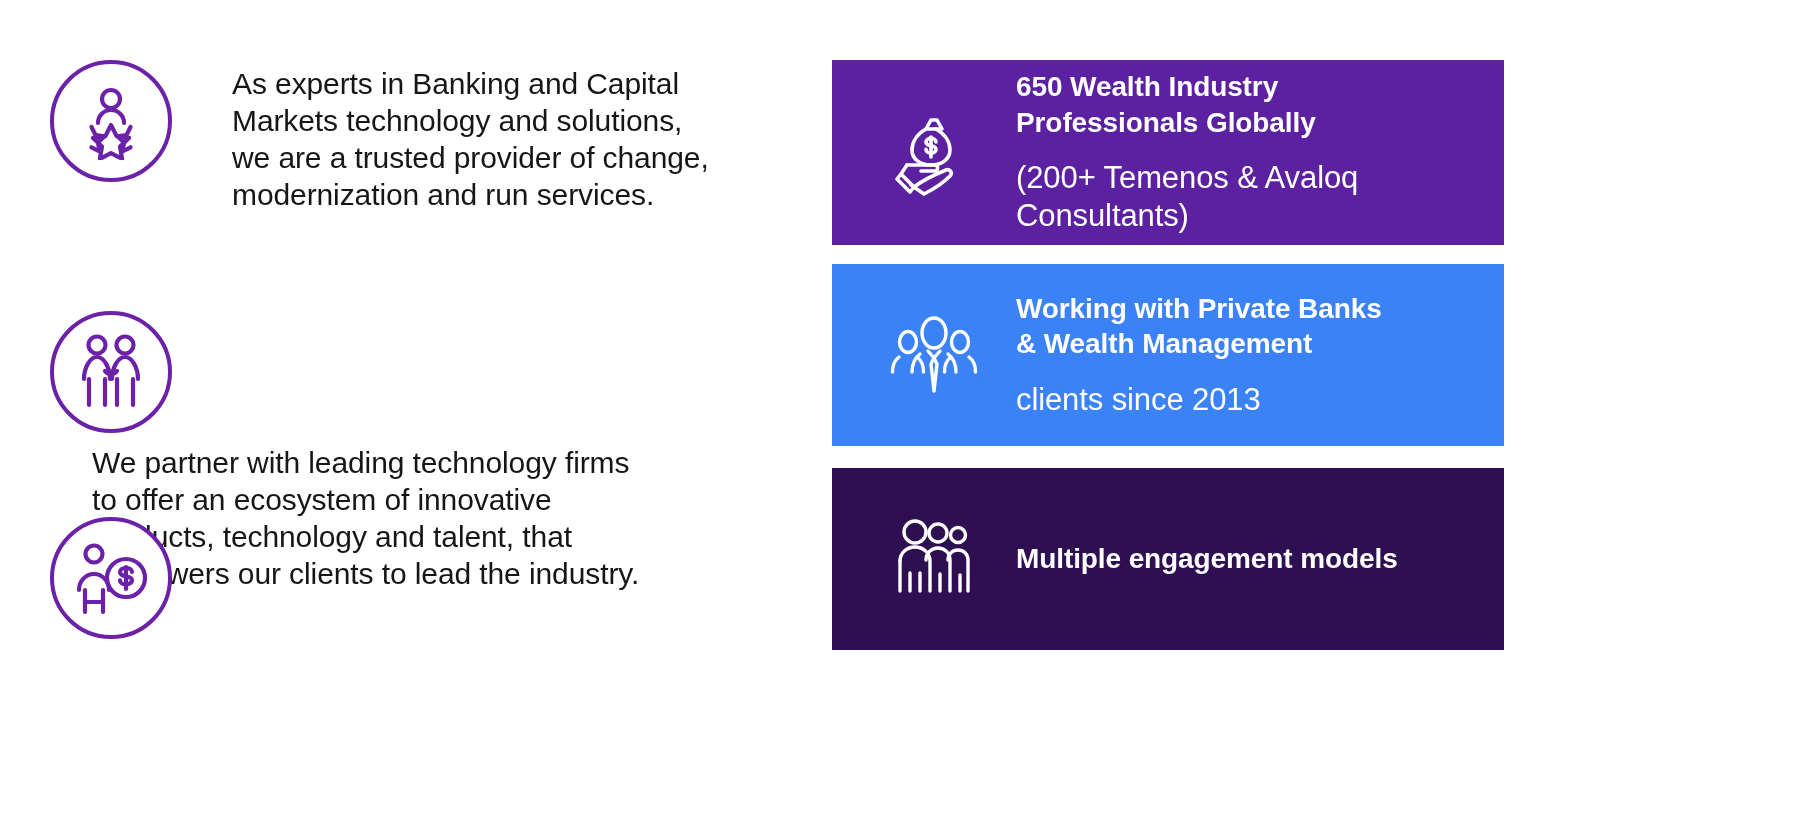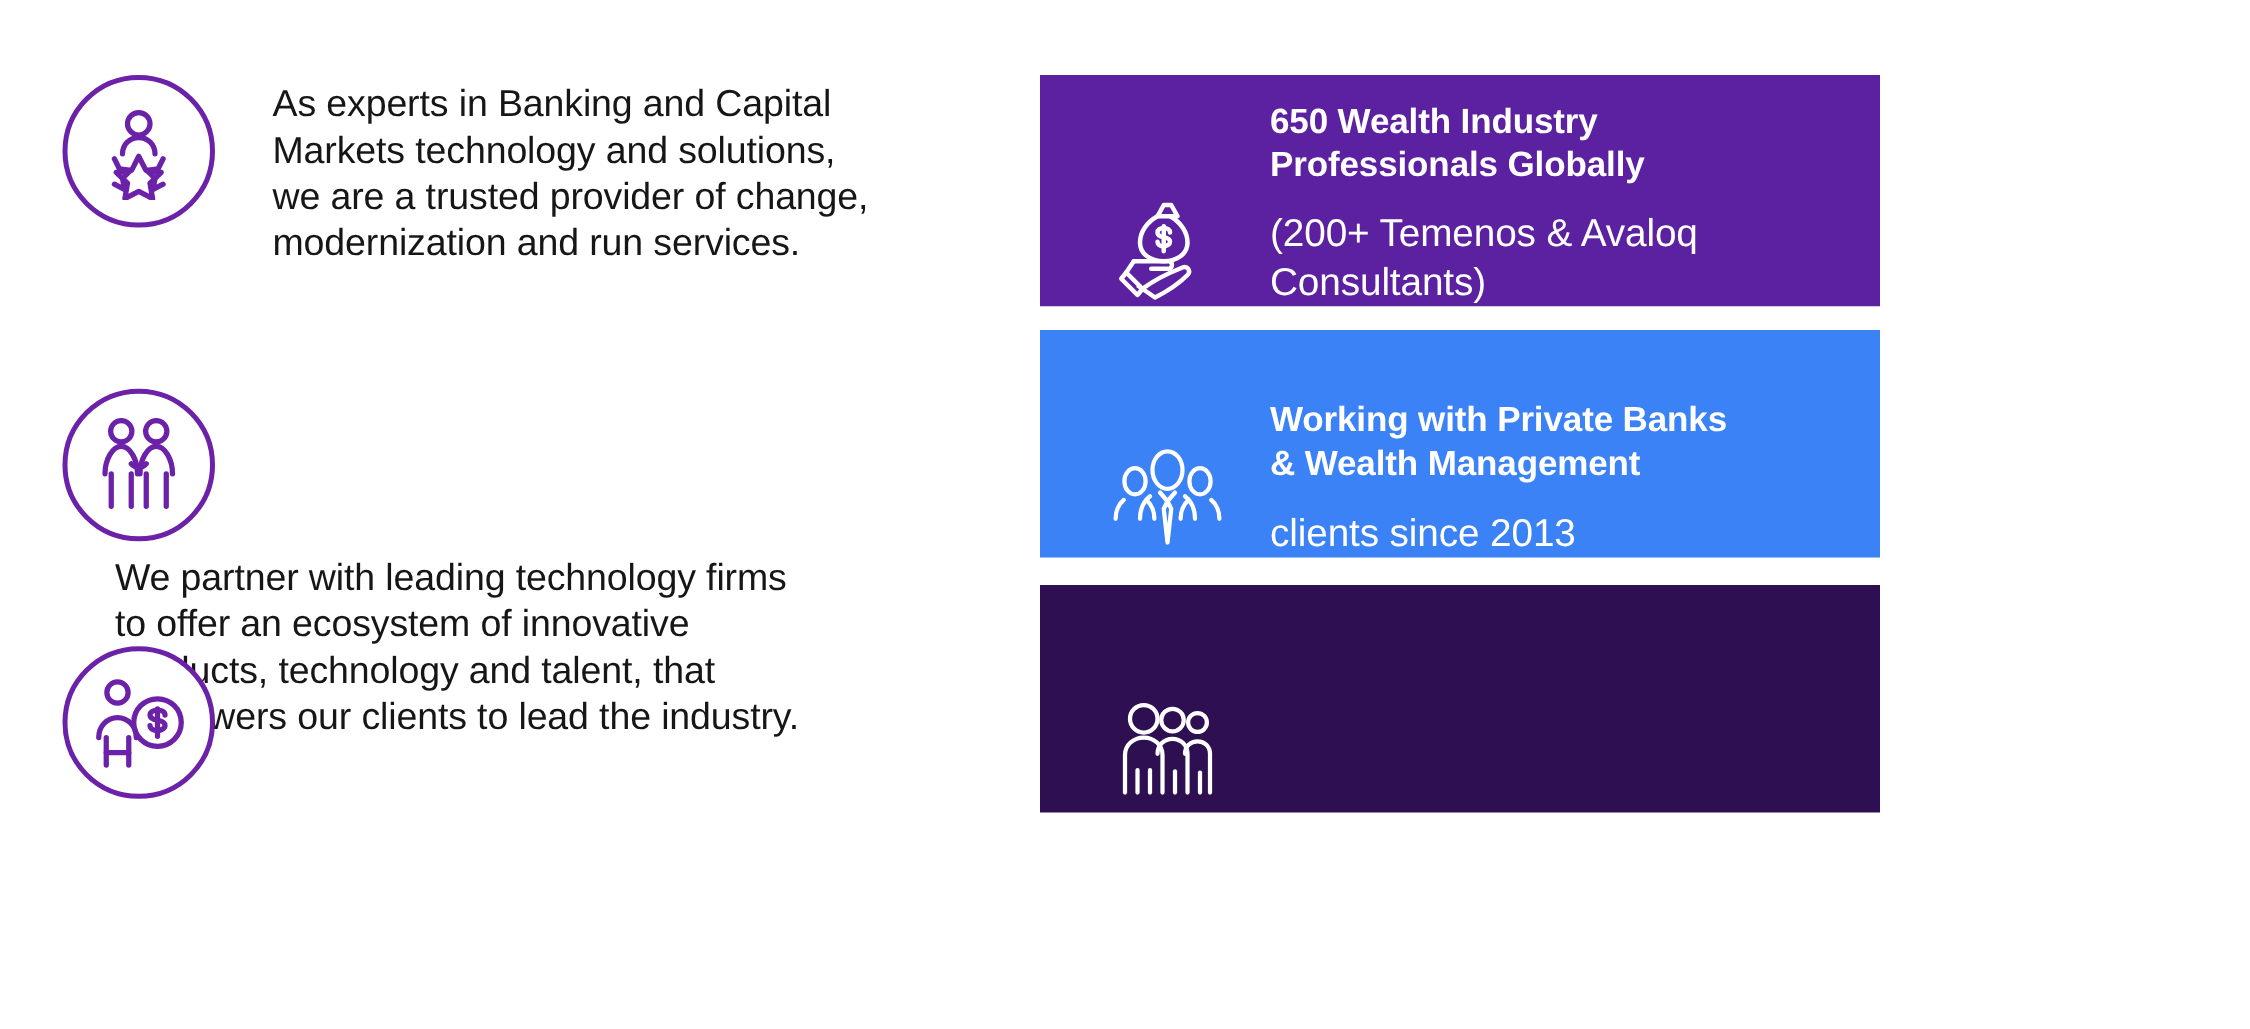--- a/index.html
+++ b/index.html
@@ -46,21 +46,21 @@
     align-items: center;
     justify-content: center;
     background: #ffffff;
   }
   .feature-row.r2 .icon-circle { margin-top: 17px; }
   .feature-row.r3 .icon-circle { margin-top: 17px; }
 
   .icon-circle svg { display: block; }
 
   .feature-text {
-    margin-left: 46px;
+    margin-left: 60px;
     font-size: 30px;
     line-height: 1.23;
     color: #161616;
     letter-spacing: -0.1px;
     white-space: pre-line;
     padding-top: 6px;
   }
   .feature-row.r2 .feature-text { margin-left: 42px; padding-top: 12px; }
   .feature-row.r3 .feature-text { margin-left: 46px; padding-top: 16px; }
 
@@ -70,21 +70,21 @@
     left: 832px;
     top: 0;
     width: 968px;
     height: 823px;
   }
   .stat-card {
     position: absolute;
     left: 0;
     width: 672px;
     display: flex;
-    align-items: flex-end;
+    align-items: center;
     padding: 0 0 0 54px;
   }
   .stat-card.c1 { top: 60px;  height: 185px; background: #5B21A0; }
   .stat-card.c2 { top: 264px; height: 182px; background: #3b82f6; }
   .stat-card.c3 { top: 468px; height: 182px; background: #2E1052; }
 
   .card-icon {
     flex: 0 0 auto;
     width: 96px;
     height: 96px;
@@ -228,17 +228,18 @@
           <path d="M26 56 v18"></path>
           <circle cx="44" cy="16" r="9"></circle>
           <path d="M32 43 c0-7 5.4-12 12-12 s12 5 12 12 v31"></path>
           <path d="M46 57 v17"></path>
           <circle cx="64" cy="18" r="7.5"></circle>
           <path d="M54 43 c0-6 4.5-10 10-10 s10 4 10 10 v31"></path>
           <path d="M66 58 v16"></path>
         </svg>
       </div>
       <div class="card-text">
+        <div class="card-title">Multiple engagement models</div>
       </div>
     </div>
 
   </div>
 </div>
 
 </body></html>

